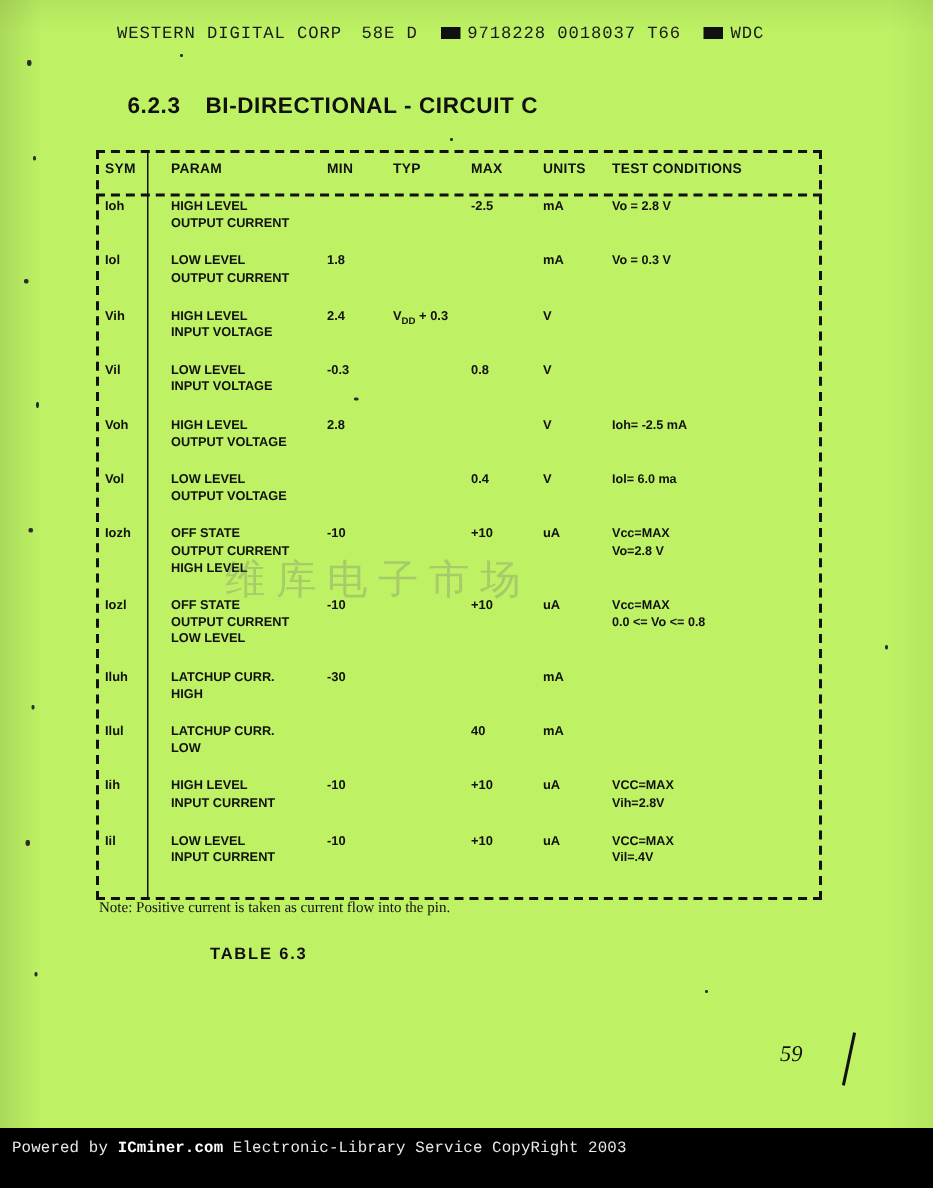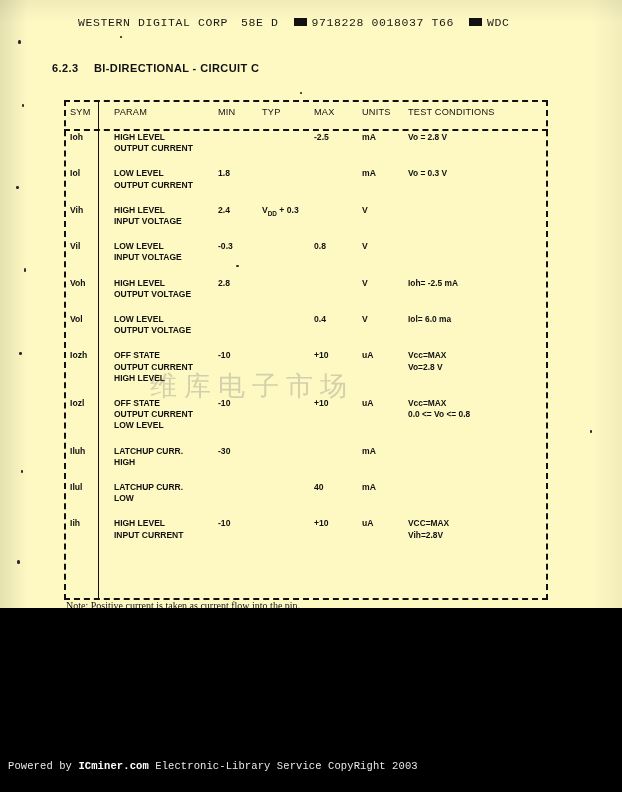--- a/index.html
+++ b/index.html
@@ -11,22 +11,22 @@
     width: 622px;
     height: 792px;
     position: relative;
     font-family: "Liberation Sans", sans-serif;
     overflow: hidden;
   }
   .page {
     position: absolute;
     left: 0; top: 0;
     width: 622px;
-    height: 608px;
-    background: #fef9c3;
+    height: 792px;
+    background: #bef264;
     overflow: hidden;
   }
   
   .page-shade {
     position: absolute;
     left: 0; top: 0; right: 0; bottom: 0;
     background:
       linear-gradient(to right, rgba(0,0,0,0.10) 0px, rgba(0,0,0,0.0) 28px),
       linear-gradient(to bottom, rgba(0,0,0,0.06) 0px, rgba(0,0,0,0.0) 22px),
       linear-gradient(to left, rgba(0,0,0,0.05) 0px, rgba(0,0,0,0.0) 30px);
@@ -63,24 +63,24 @@
     width: 13px;
     height: 8px;
     background: #111;
     margin: 0 5px 1px 2px;
     vertical-align: middle;
   }
 
   
   .section-title {
     position: absolute;
-    left: 52px;
+    left: 85px;
     top: 62px;
     font-family: "Liberation Sans", sans-serif;
-    font-size: 11px;
+    font-size: 15px;
     font-weight: bold;
     letter-spacing: 0.4px;
     color: #111;
   }
   .section-title .num { margin-right: 12px; }
 
   
   .table-frame {
     position: absolute;
     left: 64px;
@@ -118,21 +118,21 @@
     font-size: 8.4px;
     color: #111;
   }
   .tbl th, .tbl td {
     padding: 0;
     vertical-align: top;
     text-align: left;
   }
   .hdr-row td {
     font-size: 9.2px;
-    font-weight: normal;
+    font-weight: bold;
     letter-spacing: 0.2px;
     padding: 7px 0 8px 0;
     white-space: nowrap;
   }
   .c-sym   { width: 38px; padding-left: 6px !important; }
   .c-param { width: 104px; padding-left: 6px !important; }
   .c-min   { width: 44px; text-align: left; }
   .c-typ   { width: 52px; }
   .c-max   { width: 48px; }
   .c-units { width: 46px; }
@@ -436,20 +436,35 @@
           <td class="c-min">-10</td>
           <td class="c-typ"></td>
           <td class="c-max">+10</td>
           <td class="c-units">uA</td>
           <td class="c-test">
             <span class="ln2">VCC=MAX</span>
             <span class="ln2">Vih=2.8V</span>
           </td>
         </tr>
 
+        <tr class="data-row">
+          <td class="c-sym">Iil</td>
+          <td class="c-param">
+            <span class="ln2">LOW LEVEL</span>
+            <span class="ln2">INPUT CURRENT</span>
+          </td>
+          <td class="c-min">-10</td>
+          <td class="c-typ"></td>
+          <td class="c-max">+10</td>
+          <td class="c-units">uA</td>
+          <td class="c-test">
+            <span class="ln2">VCC=MAX</span>
+            <span class="ln2">Vil=.4V</span>
+          </td>
+        </tr>
       </tbody>
     </table>
   </div>
 
   <div class="watermark">维库电子市场</div>
 
   <div class="note">Note: Positive current is taken as current flow into the pin.</div>
 
   <div class="table-caption">TABLE  6.3</div>
 

